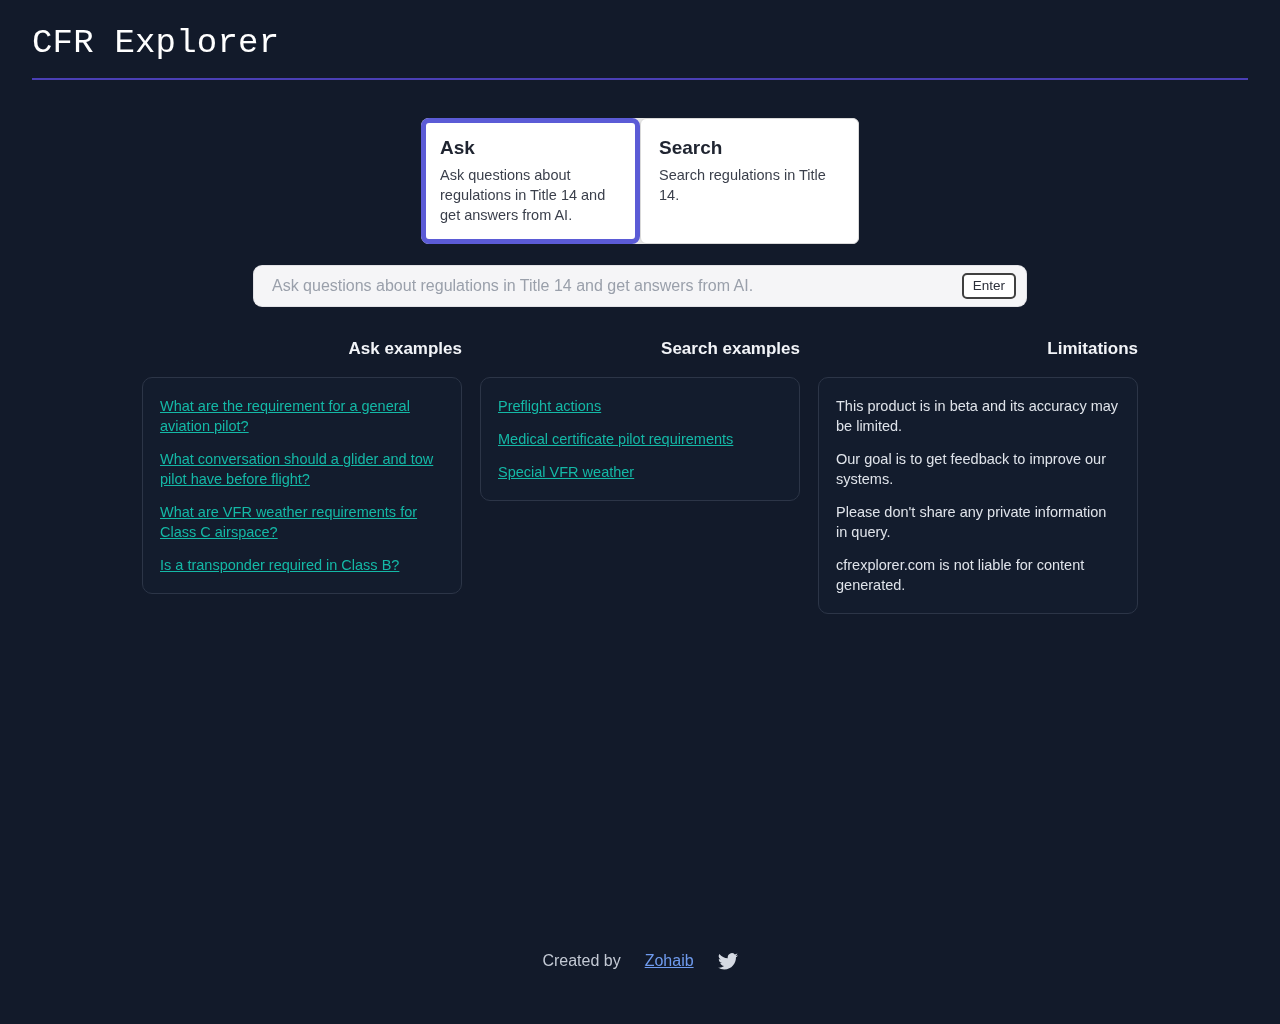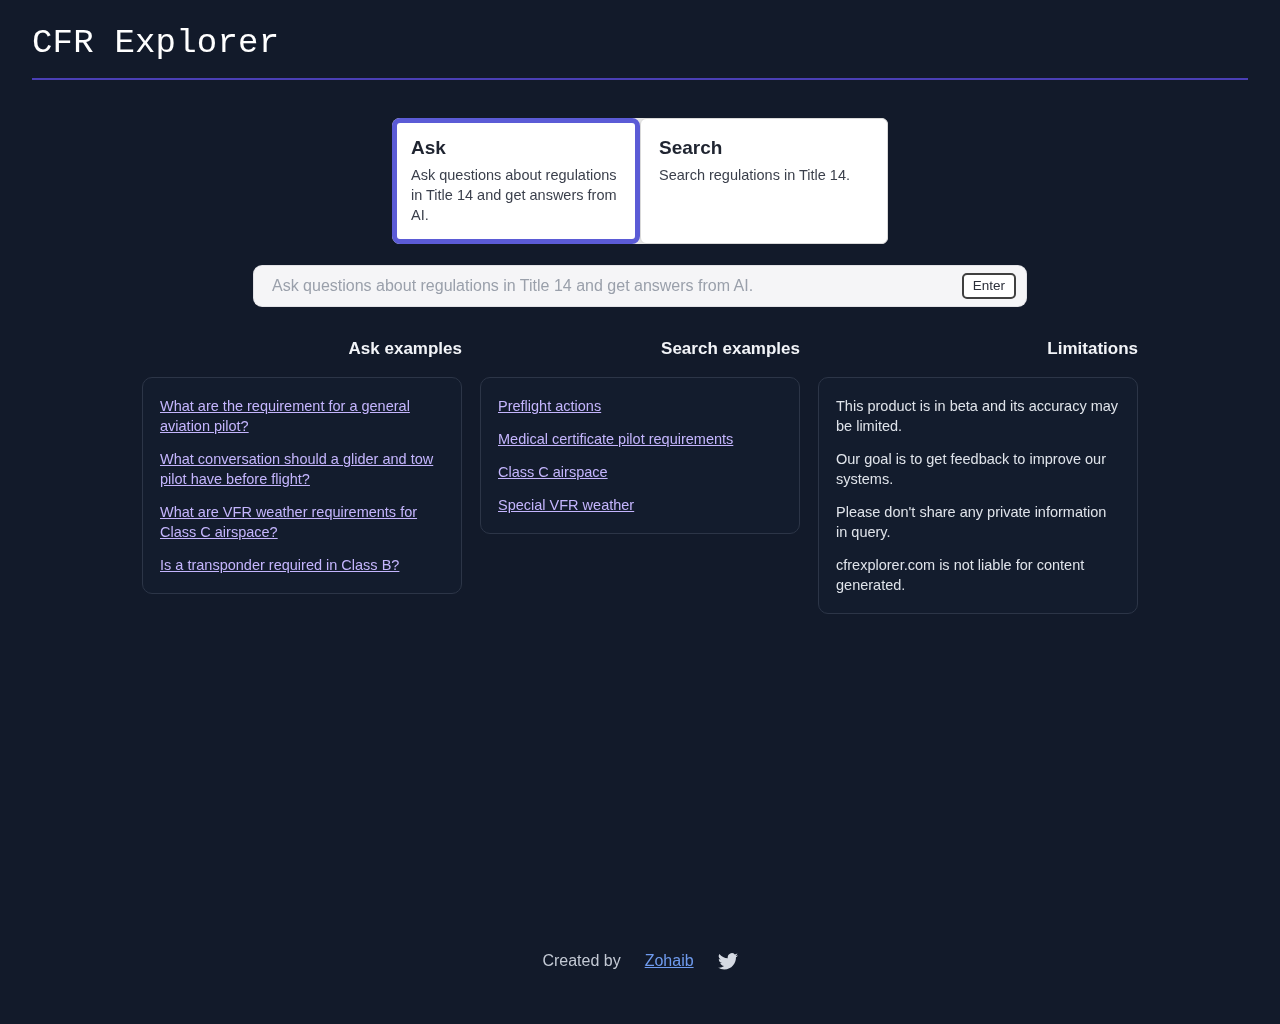--- a/index.html
+++ b/index.html
@@ -44,21 +44,21 @@
     justify-content: center;
     margin-top: 38px;
   }
   .tabs {
     display: flex;
     align-items: stretch;
     background: #e6e6e6;
     border-radius: 8px;
   }
   .tab-card {
-    width: 248px;
+    width: 219px;
     background: #ffffff;
     padding: 16px 18px 18px 18px;
     border-radius: 6px;
     border: 1px solid #d9d9d9;
     display: flex;
     flex-direction: column;
     gap: 4px;
   }
   .tab-card.selected {
     border: 5px solid #5b5bd6;
@@ -137,21 +137,21 @@
     border-radius: 10px;
     background: #131c2d;
     padding: 18px 17px;
     display: flex;
     flex-direction: column;
     gap: 13px;
   }
   .example-link {
     font-size: 14.5px;
     line-height: 20px;
-    color: #c4b5fd;
+    color: #14b8a6;
     text-decoration: underline;
     cursor: pointer;
     display: block;
   }
   .limit-text {
     font-size: 14.5px;
     line-height: 20px;
     color: #dfe3ea;
   }
 
@@ -219,21 +219,20 @@
         <a class="example-link">What are VFR weather requirements for Class C airspace?</a>
         <a class="example-link">Is a transponder required in Class B?</a>
       </div>
     </div>
 
     <div class="col">
       <div class="col-title">Search examples</div>
       <div class="panel">
         <a class="example-link">Preflight actions</a>
         <a class="example-link">Medical certificate pilot requirements</a>
-        <a class="example-link">Class C airspace</a>
         <a class="example-link">Special VFR weather</a>
       </div>
     </div>
 
     <div class="col">
       <div class="col-title">Limitations</div>
       <div class="panel">
         <p class="limit-text">This product is in beta and its accuracy may be limited.</p>
         <p class="limit-text">Our goal is to get feedback to improve our systems.</p>
         <p class="limit-text">Please don't share any private information in query.</p>

